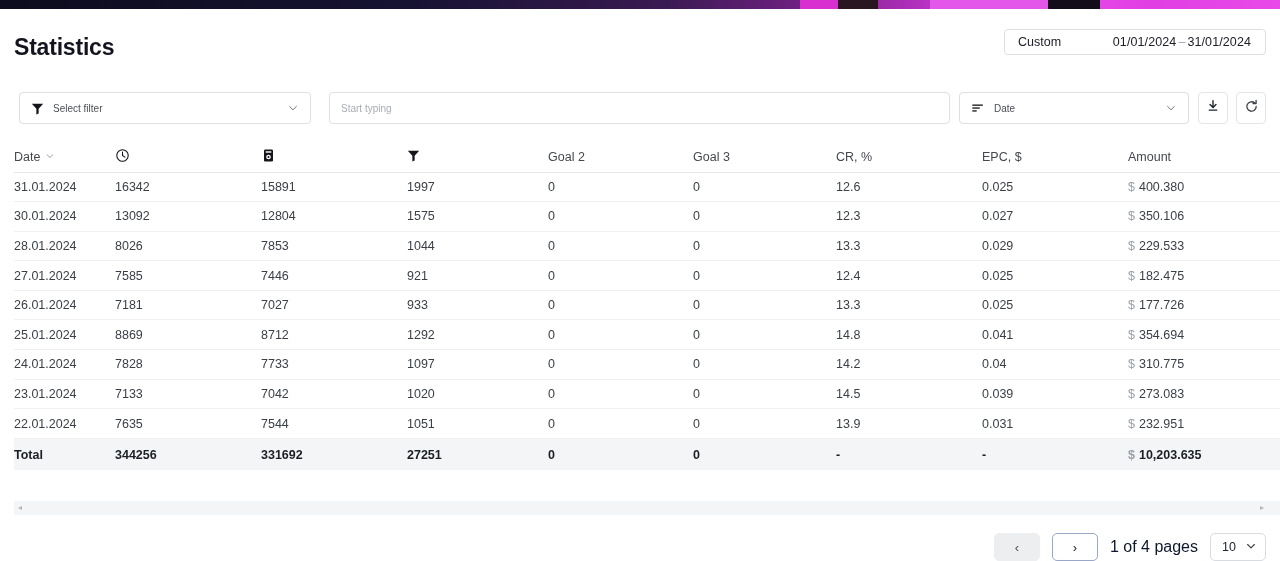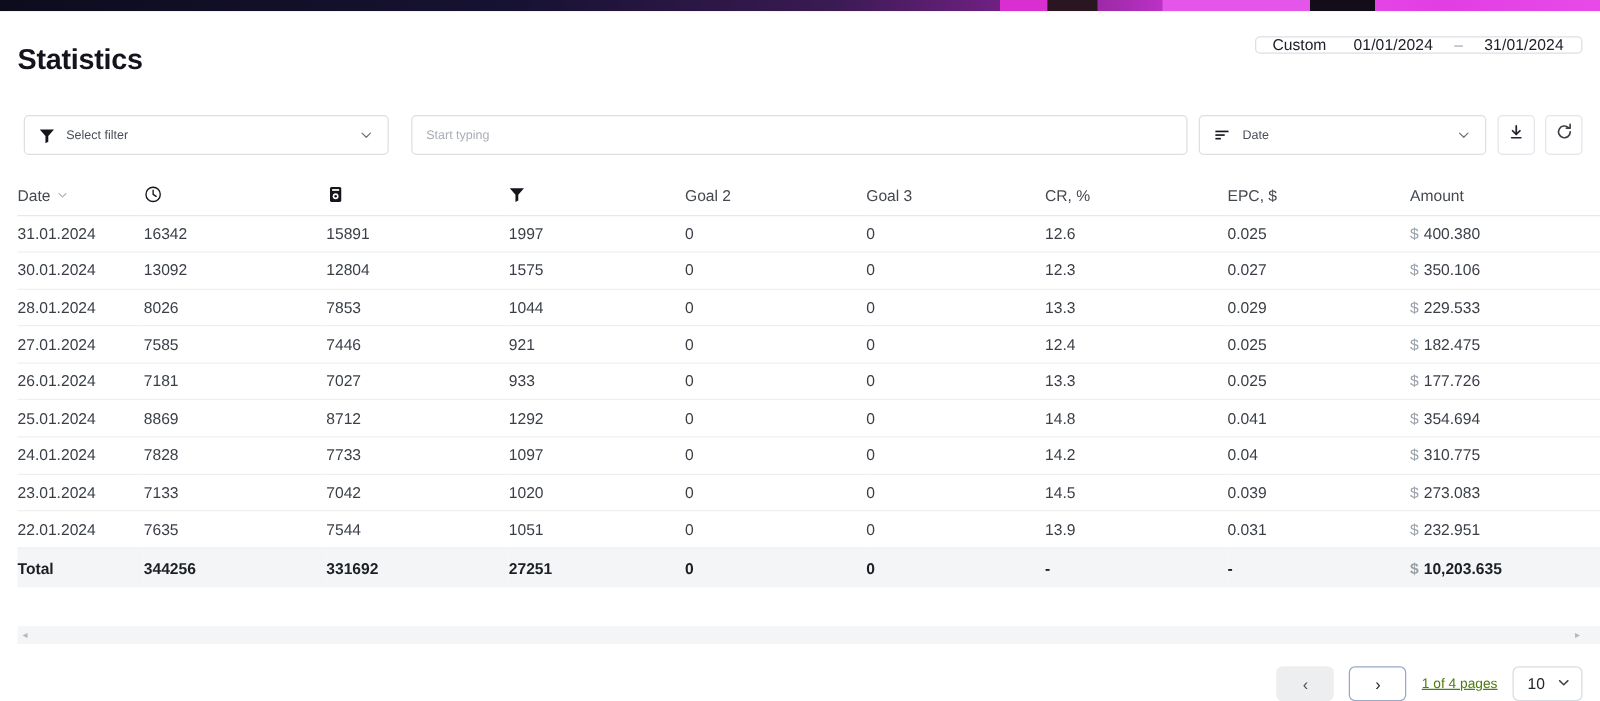--- a/index.html
+++ b/index.html
@@ -56,37 +56,37 @@
     font-size: 23px;
     font-weight: bold;
     color: #14141f;
     letter-spacing: -0.2px;
   }
   .daterange {
     position: absolute;
     right: 14px;
     top: 0px;
     width: 262px;
-    height: 14px;
+    height: 26px;
     border: 1px solid #dcdfe4;
     border-radius: 4px;
     background: #fff;
     display: flex;
     align-items: center;
     font-size: 12.5px;
     color: #20202c;
     cursor: pointer;
   }
   .daterange .dr-preset { padding-left: 13px; }
   .daterange .dr-dates {
     margin-left: auto;
     padding-right: 14px;
     display: flex;
     align-items: center;
-    gap: 17px;
+    gap: 2px;
     letter-spacing: 0.1px;
   }
   .daterange .dr-dash { color: #9aa0a8; }
 
   
   .toolbar {
     position: absolute;
     top: 83px; left: 0;
     width: 1280px;
     height: 34px;
@@ -214,21 +214,21 @@
   }
   .pgbtn {
     width: 46px; height: 28px;
     border-radius: 5px;
     display: flex; align-items: center; justify-content: center;
     font-size: 13px;
     cursor: pointer;
   }
   .pgbtn.prev { background: #eceef0; border: 1px solid #eceef0; color: #4b5058; }
   .pgbtn.next { background: #fff; border: 1px solid #9aa7c7; color: #20242b; }
-  .pglabel { font-size: 11px; color: #4d7c0f; text-decoration: underline; }
+  .pglabel { font-size: 16px; color: #0f172a; }
   .pgsize {
     width: 56px; height: 28px;
     border: 1px solid #d8dce1;
     border-radius: 5px;
     display: flex; align-items: center;
     justify-content: space-between;
     padding: 0 8px 0 11px;
     font-size: 12.5px;
     color: #20242b;
     cursor: pointer;

